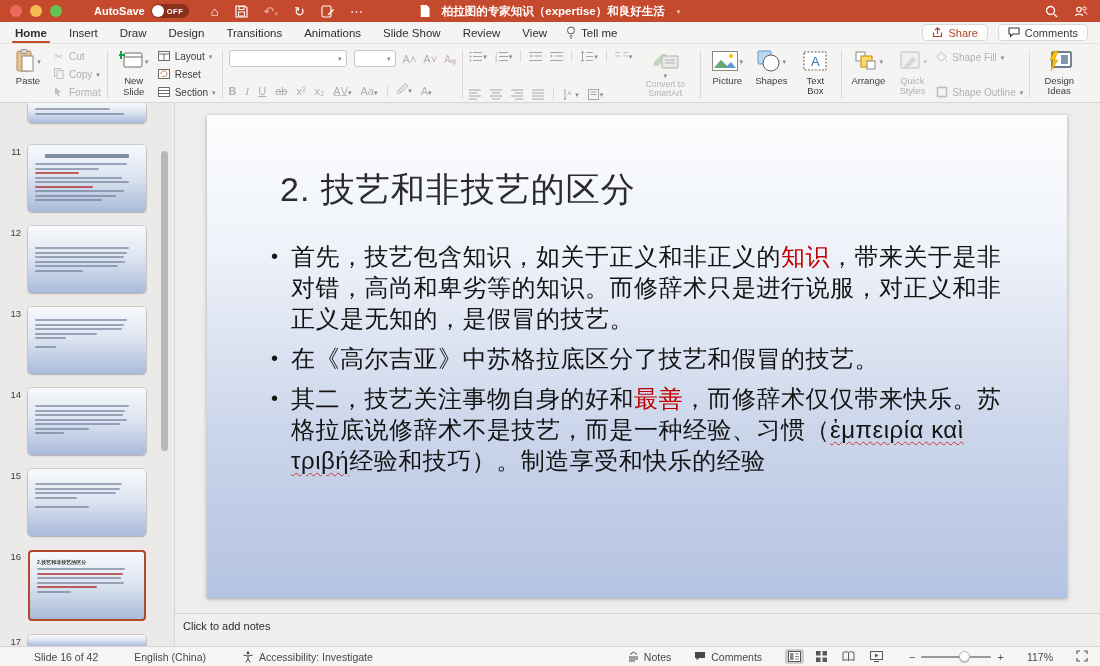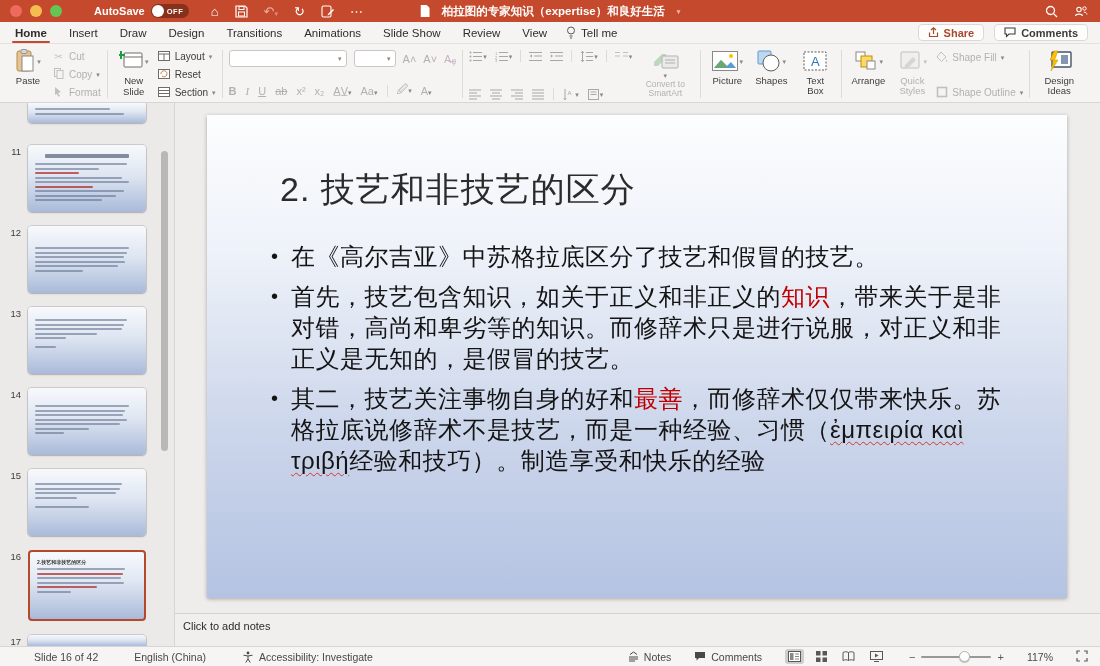--- a/index.html
+++ b/index.html
@@ -23,21 +23,21 @@
   .tb-right { position:absolute; right:12px; top:0; height:22px; display:flex; align-items:center; gap:16px; }
 
   
   .menubar { height:22px; background:#f5f4f2; border-bottom:1px solid #e3e1df; display:flex; align-items:center; font-size:11.5px; color:#2f2d2b; flex:0 0 auto; position:relative; }
   .tabs { display:flex; height:100%; align-items:center; margin-left:4px; }
   .tab { padding:0 11px; height:100%; display:flex; align-items:center; position:relative; }
   .tab.active { font-weight:bold; }
   .tab.active::after { content:""; position:absolute; left:8px; right:8px; bottom:0; height:2px; background:#c5492c; border-radius:1px; }
   .tellme { display:flex; align-items:center; gap:5px; margin-left:8px; color:#2f2d2b; }
   .mb-right { position:absolute; right:12px; display:flex; gap:10px; }
-  .mb-btn { display:flex; align-items:center; gap:5px; font-size:11px; font-weight:bold; background:#fdfdfc; border:1px solid #dbd9d7; border-radius:4px; padding:1px 9px; height:17px; }
+  .mb-btn { display:flex; align-items:center; gap:5px; font-size:11px; font-weight:normal; background:#fdfdfc; border:1px solid #dbd9d7; border-radius:4px; padding:1px 9px; height:17px; }
   .mb-btn.share { color:#a8492f; }
   .mb-btn.comments { color:#3d3b39; }
 
   
   .ribbon { height:59px; background:#f5f4f2; border-bottom:1px solid #d8d6d4; display:flex; align-items:stretch; padding:4px 6px 2px 8px; flex:0 0 auto; }
   .vsep { width:1px; background:#dddbd9; margin:2px 6px; }
   .rgroup { display:flex; align-items:flex-start; gap:4px; }
   .bigbtn { display:flex; flex-direction:column; align-items:center; width:40px; }
   .bigbtn .icw { height:26px; display:flex; align-items:center; gap:2px; }
   .biglabel { font-size:9.5px; color:#3e3c3a; text-align:center; line-height:1.15; margin-top:2px; }
@@ -621,22 +621,22 @@
           </div>
         </div>
       <div class="sb-scroll"></div>
     </div>
 
     <div class="main">
       <div class="canvas">
         <div class="slide">
           <div class="slide-title">2. 技艺和非技艺的区分</div>
           <ul class="bullets">
+              <li><span>首先，技艺包含知识，如关于正义和非正义的</span><span class="redtxt">知识</span><span>，带来关于是非对错，高尚和卑劣等的知识。而修辞术只是进行说服，对正义和非正义是无知的，是假冒的技艺。</span></li>
               <li><span>在《高尔吉亚》中苏格拉底区分了技艺和假冒的技艺。</span></li>
-              <li><span>首先，技艺包含知识，如关于正义和非正义的</span><span class="redtxt">知识</span><span>，带来关于是非对错，高尚和卑劣等的知识。而修辞术只是进行说服，对正义和非正义是无知的，是假冒的技艺。</span></li>
               <li><span>其二，技艺关注事物自身的好和</span><span class="redtxt">最善</span><span>，而修辞术仅仅带来快乐。苏格拉底说修辞术不是技艺，而是一种经验、习惯（</span><span class="spell">ἐμπειρία καὶ</span><span> </span><span class="spell">τριβή</span><span>经验和技巧）。制造享受和快乐的经验</span></li>
             </ul>
         </div>
       </div>
       <div class="notes">
         <span>Click to add notes</span>
       </div>
     </div>
   </div>
 

